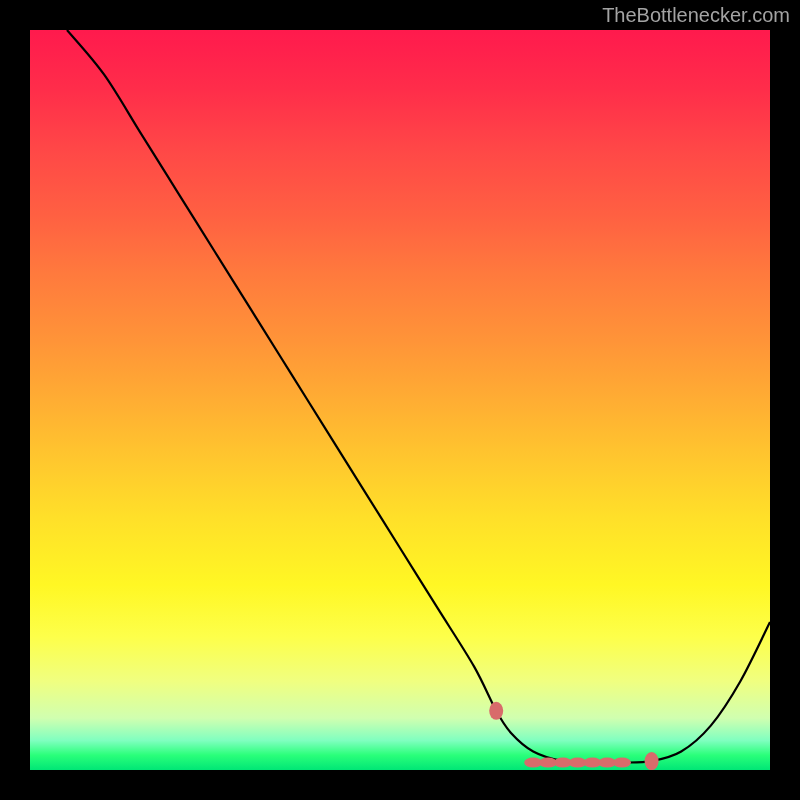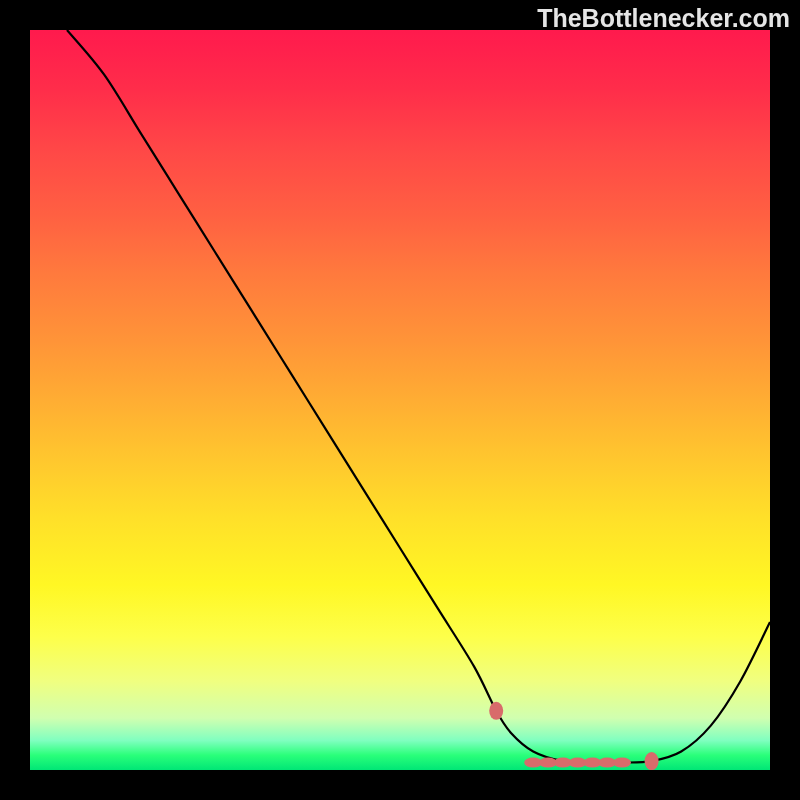--- a/index.html
+++ b/index.html
@@ -8,23 +8,23 @@
     height: 800px;
     background: #000;
     font-family: Arial, sans-serif;
     position: relative;
     overflow: hidden;
   }
   .watermark {
     position: absolute;
     top: 4px;
     right: 10px;
-    color: #e5e5e5;
-    font-size: 25px;
-    font-weight: 700;
+    color: #a3a3a3;
+    font-size: 20px;
+    font-weight: 400;
     z-index: 10;
   }
   .chart-area {
     position: absolute;
     left: 30px;
     top: 30px;
     width: 740px;
     height: 740px;
   }
   .gradient-bg {

